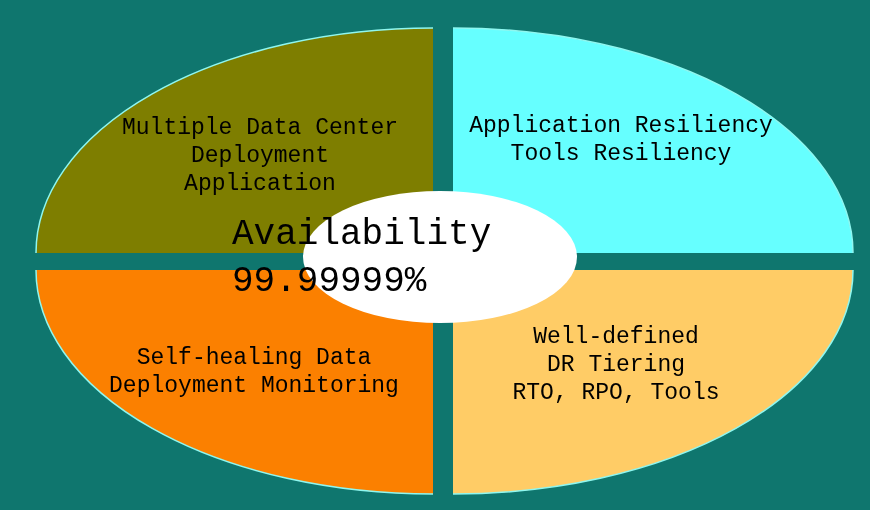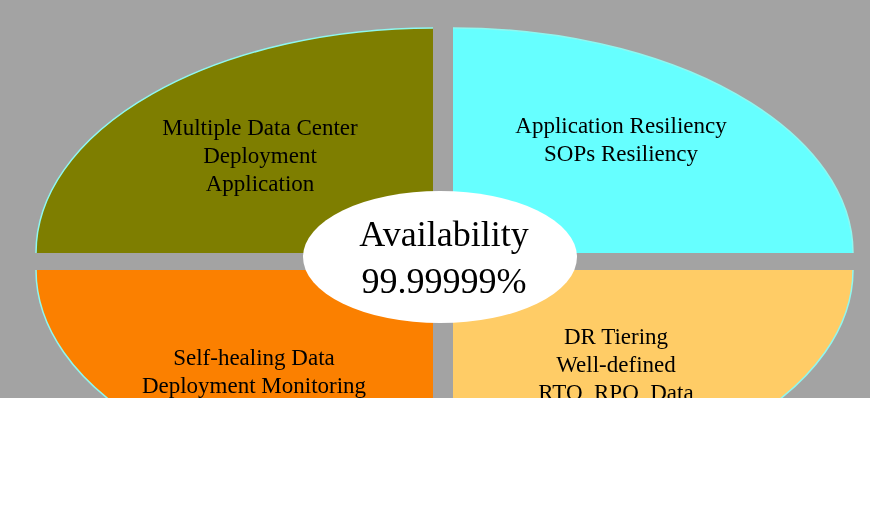--- a/index.html
+++ b/index.html
@@ -1,40 +1,40 @@
 <!DOCTYPE html>
 <html><head>
 <meta charset="utf-8">
 <style>
   html, body { margin: 0; padding: 0; background: #ffffff; }
   .stage {
     position: relative;
     width: 870px;
-    height: 398px;
-    background: #a3a3a3;
-    font-family: Liberation Serif, serif;
+    height: 510px;
+    background: #0f766e;
+    font-family: Liberation Mono, monospace;
     overflow: hidden;
   }
   .stage svg { position: absolute; left: 0; top: 0; }
   .label {
     position: absolute;
     text-align: center;
     color: #000000;
     font-size: 23px;
     line-height: 28px;
     white-space: nowrap;
   }
   .label-tl { left: 110px; top: 114px; width: 300px; }
   .label-tr { left: 456px; top: 112px; width: 330px; }
   .label-bl { left: 104px; top: 344px; width: 300px; }
   .label-br { left: 456px; top: 323px; width: 320px; }
   .label-center {
     position: absolute;
-    left: 244px; top: 211px; width: 400px;
-    text-align: center;
+    left: 232px; top: 211px; width: 400px;
+    text-align: left;
     color: #000000;
     font-size: 36px;
     line-height: 47px;
     white-space: nowrap;
   }
 </style>
 </head>
 <body>
 
 <div class="stage">
@@ -55,32 +55,32 @@
   </svg>
 
   <div class="label label-tl">
     <div>Multiple Data Center</div>
     <div>Deployment</div>
     <div>Application</div>
   </div>
 
   <div class="label label-tr">
     <div>Application Resiliency</div>
-    <div>SOPs Resiliency</div>
+    <div>Tools Resiliency</div>
   </div>
 
   <div class="label label-bl">
     <div>Self-healing Data</div>
     <div>Deployment Monitoring</div>
   </div>
 
   <div class="label label-br">
+    <div>Well-defined</div>
     <div>DR Tiering</div>
-    <div>Well-defined</div>
-    <div>RTO, RPO, Data</div>
+    <div>RTO, RPO, Tools</div>
   </div>
 
   <div class="label-center">
     <div>Availability</div>
     <div>99.99999%</div>
   </div>
 
 </div>
 
 </body></html>

